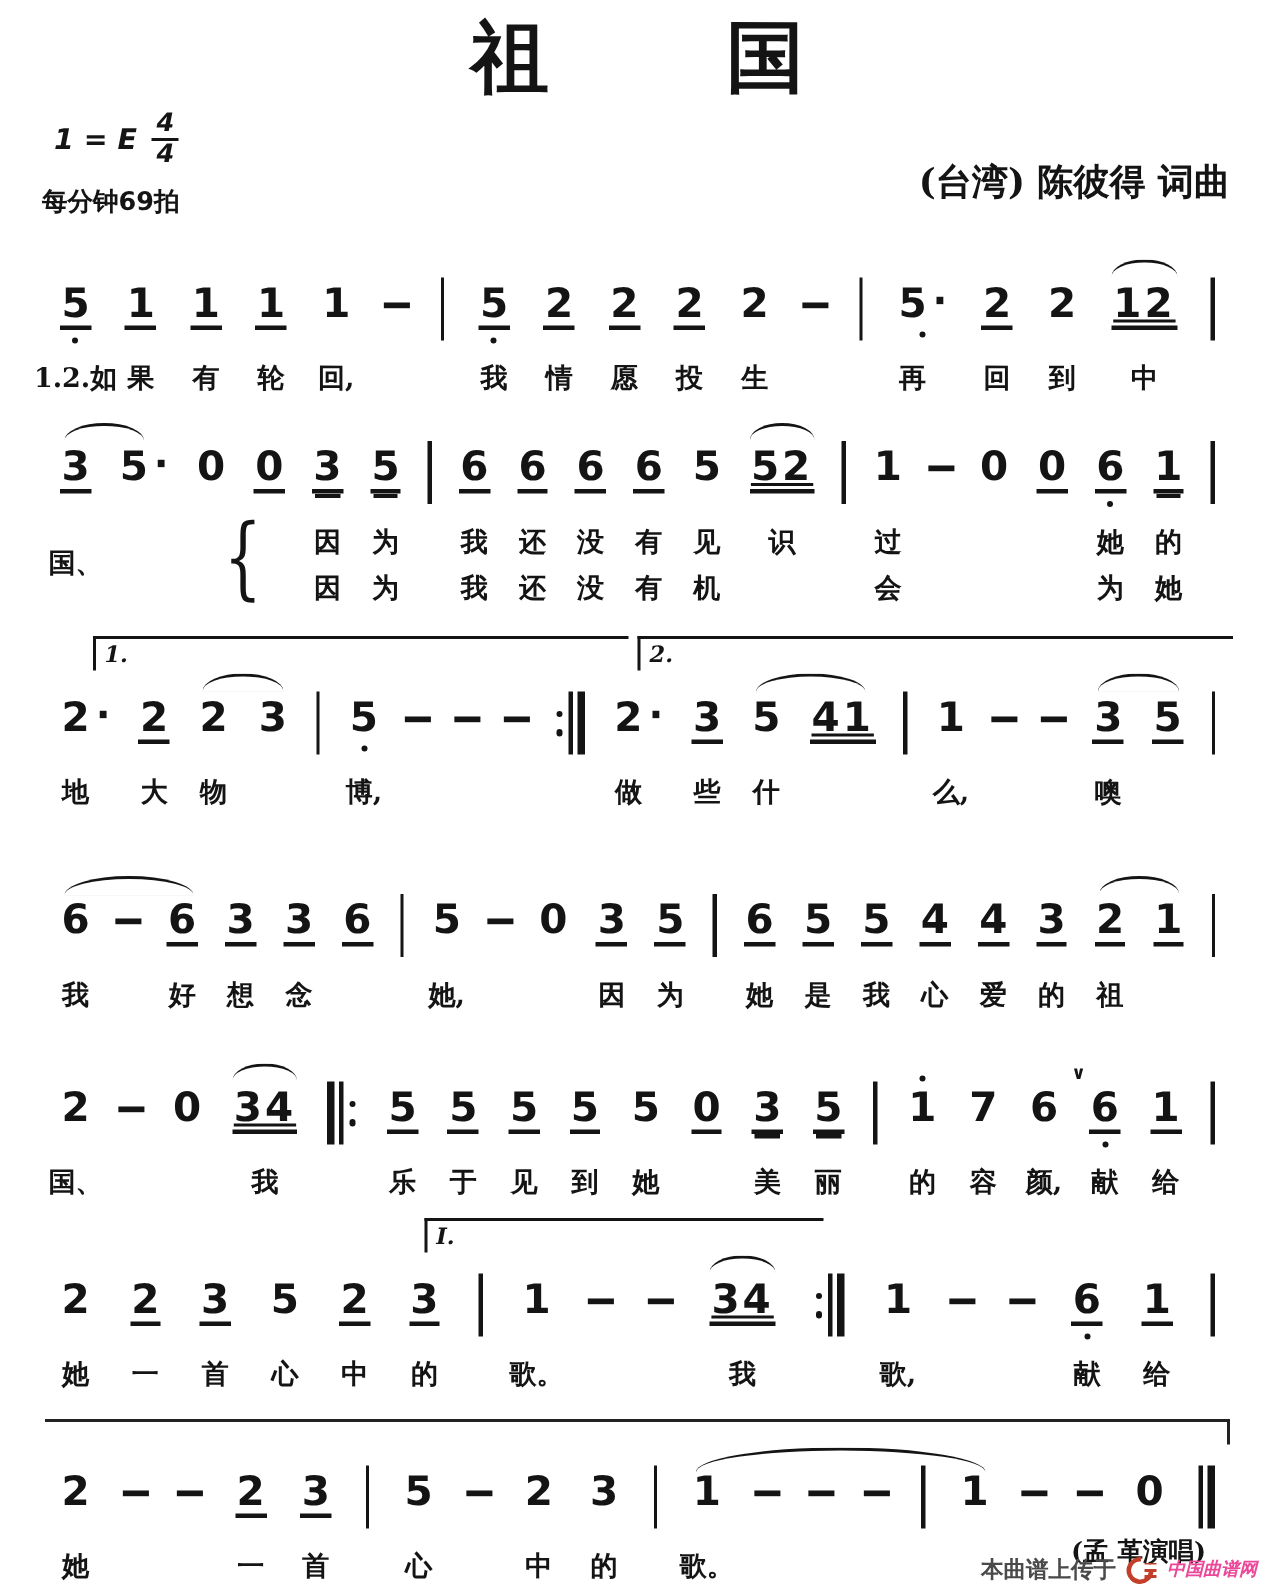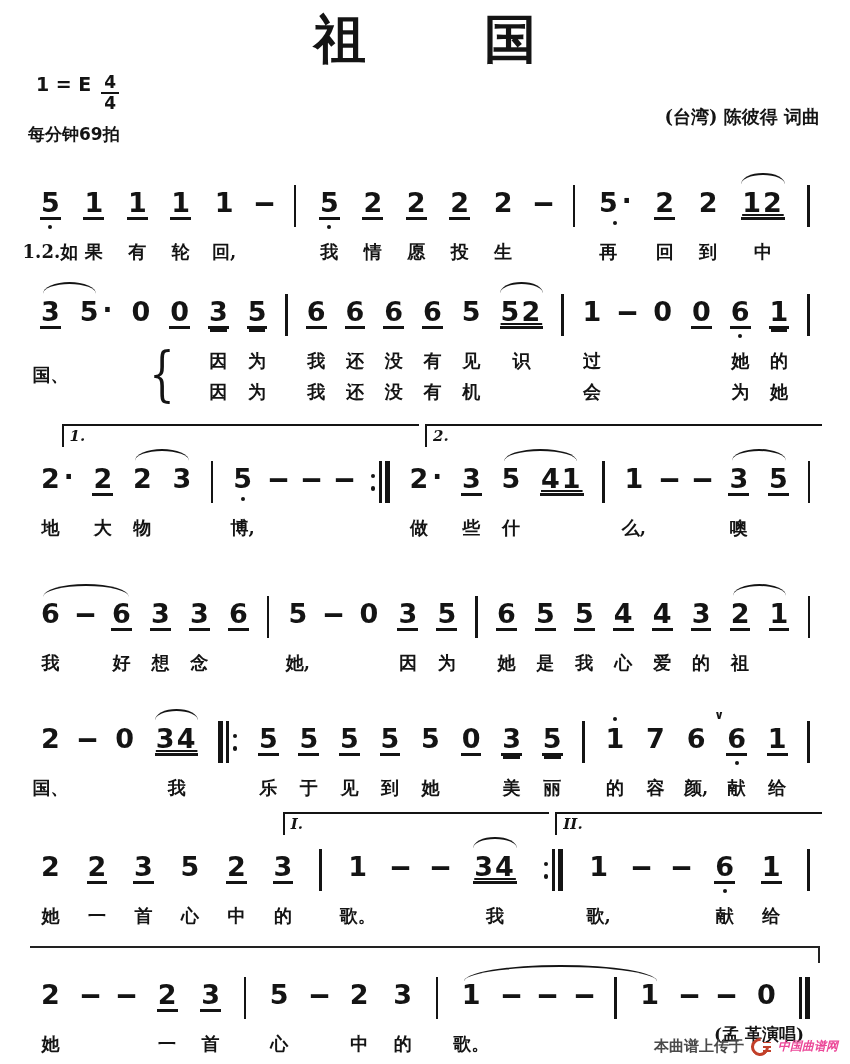--- a/index.html
+++ b/index.html
@@ -2,25 +2,25 @@
 <html><head>
 <meta charset="utf-8">
 <style>
   html,body{margin:0;padding:0;background:#fff;}
   .sheet{position:relative;width:850px;height:1064px;background:#fff;color:#141414;
          font-family:"DejaVu Sans",sans-serif;overflow:hidden;}
   
   .title-row{display:flex;justify-content:center;gap:118px;padding-top:10px;
              font-family:"DejaVu Serif",serif;font-weight:bold;font-size:52px;line-height:1.1;}
   .meta{position:relative;height:94px;margin:2px 36px 0;}
-  .keysig{position:absolute;left:0;top:4px;font-size:19px;font-weight:bold;display:flex;align-items:flex-start;gap:5px;}
+  .keysig{position:absolute;left:0;top:4px;font-size:19px;font-weight:bold;display:flex;align-items:center;gap:5px;font-style:italic;}
   .frac{display:inline-flex;flex-direction:column;align-items:center;font-size:17px;line-height:1.1;margin-left:5px;}
   .frac .top{border-bottom:2px solid #141414;padding:0 3px;}
   .tempo{position:absolute;left:-8px;top:54px;font-size:17px;font-weight:bold;}
-  .credit{position:absolute;right:-6px;top:36px;font-size:18px;font-weight:bold;
+  .credit{position:absolute;right:-6px;top:36px;font-size:24px;font-weight:bold;
           font-family:"DejaVu Serif",serif;}
   
   .score{margin:0 30px;}
   .mline{position:relative;}
   .mline:nth-child(1){margin-top:8px;}
   .mline:nth-child(2){margin-top:12px;}
   .mline:nth-child(3){margin-top:14px;}
   .mline:nth-child(4){margin-top:38px;}
   .mline:nth-child(5){margin-top:28px;}
   .mline:nth-child(6){margin-top:6px;}
@@ -349,21 +349,20 @@
           <span class="lyr" style="left: 584.945px;">的</span>
           <span class="lyr" style="left: 625.492px;">容</span>
           <span class="lyr" style="left: 666.039px;">颜,</span>
           <span class="lyr" style="left: 706.586px;">献</span>
           <span class="lyr" style="left: 747.133px;">给</span>
         </div>
       </div>
       <div class="mline">
         <div class="volta-row">
           <div class="volta" style="left: 32%; width: 33.5%;"><span class="volta-label">I.</span></div>
-          <div class="volta" style="left: 66.5%; width: 33.5%;"><span class="volta-label">II.</span></div>
         </div>
         <div class="notes-row">
           <div class="tok"><span class="num">2</span></div>
           <div class="tok"><span class="num u1">2</span></div>
           <div class="tok"><span class="num u1">3</span></div>
           <div class="tok"><span class="num">5</span></div>
           <div class="tok"><span class="num u1">2</span></div>
           <div class="tok"><span class="num u1">3</span></div>
           <div class="bar">
             <div class="b-thin"></div>

